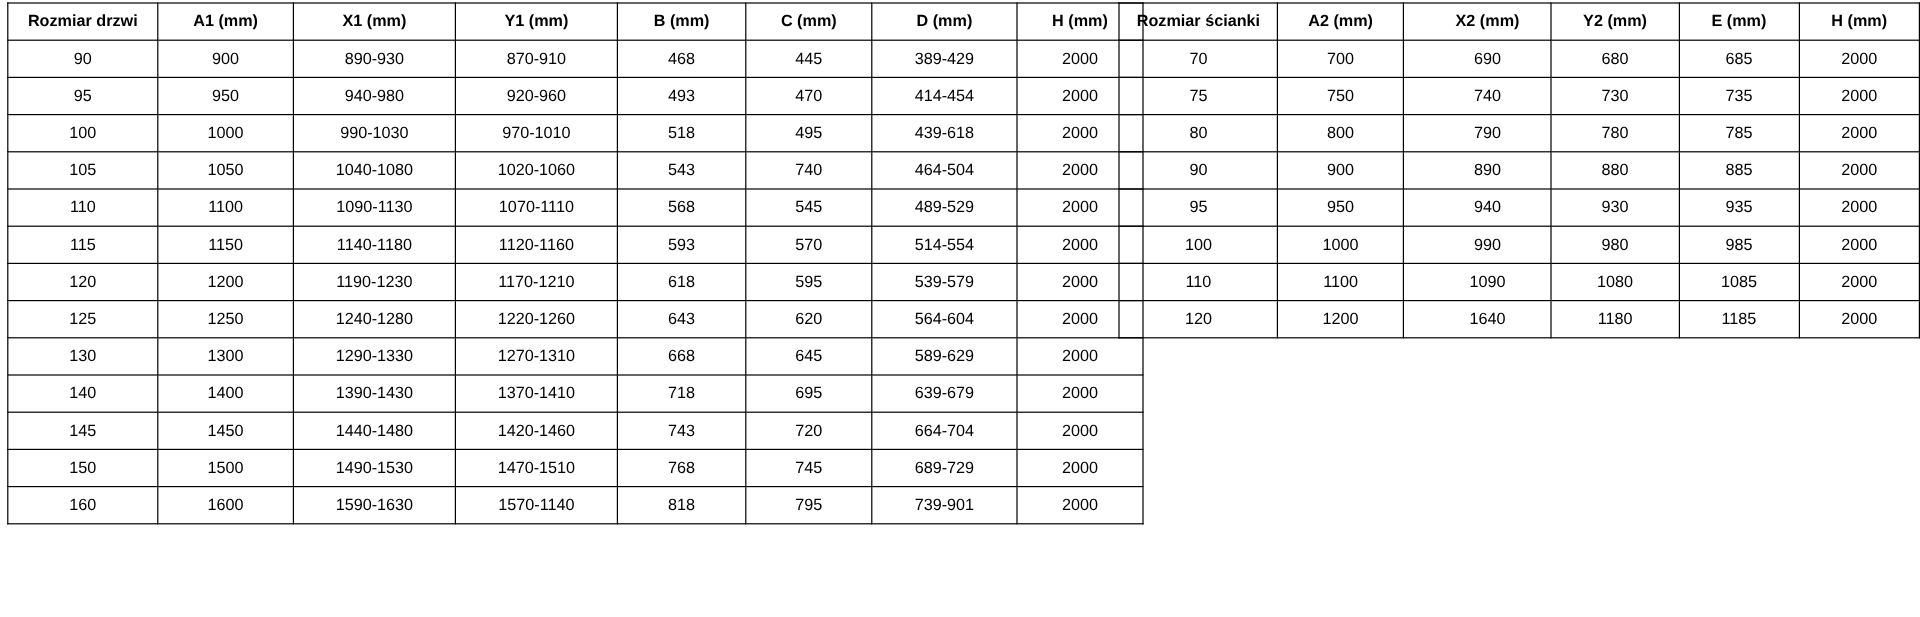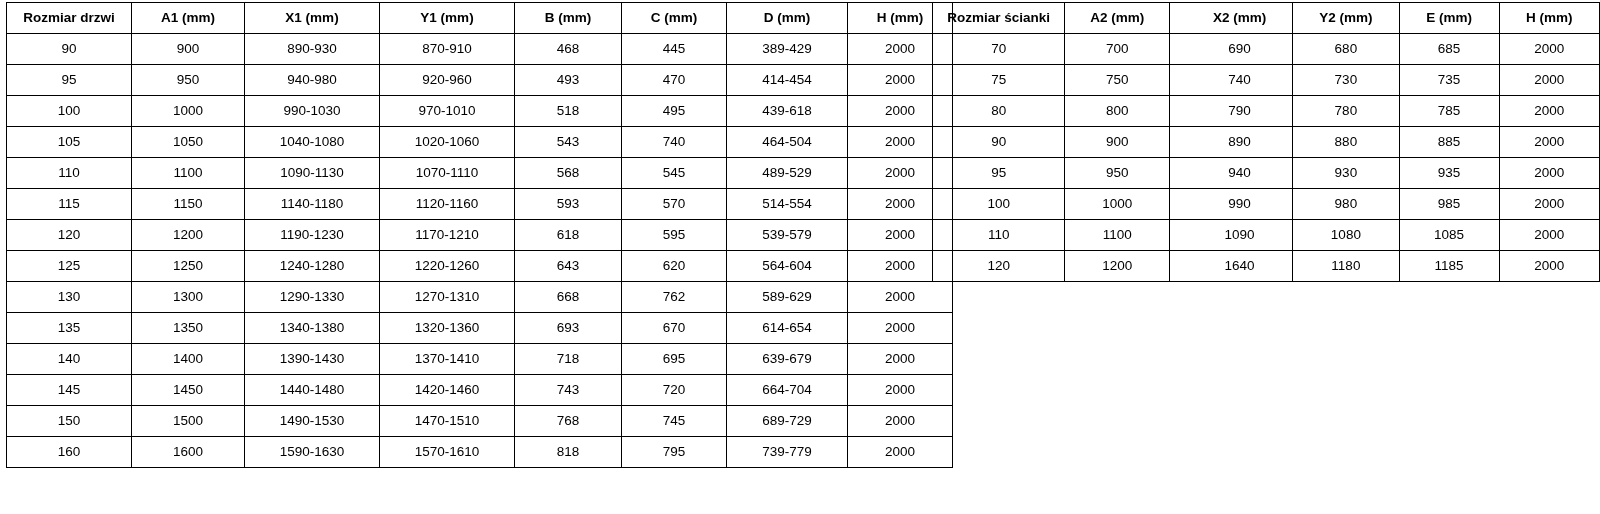--- a/index.html
+++ b/index.html
@@ -167,32 +167,22 @@
             <td>620</td>
             <td>564-604</td>
             <td>2000</td>
           </tr>
           <tr>
             <td>130</td>
             <td>1300</td>
             <td>1290-1330</td>
             <td>1270-1310</td>
             <td>668</td>
-            <td>762</td>
+            <td>645</td>
             <td>589-629</td>
-            <td>2000</td>
-          </tr>
-          <tr>
-            <td>135</td>
-            <td>1350</td>
-            <td>1340-1380</td>
-            <td>1320-1360</td>
-            <td>693</td>
-            <td>670</td>
-            <td>614-654</td>
             <td>2000</td>
           </tr>
           <tr>
             <td>140</td>
             <td>1400</td>
             <td>1390-1430</td>
             <td>1370-1410</td>
             <td>718</td>
             <td>695</td>
             <td>639-679</td>
@@ -215,24 +205,24 @@
             <td>1470-1510</td>
             <td>768</td>
             <td>745</td>
             <td>689-729</td>
             <td>2000</td>
           </tr>
           <tr>
             <td>160</td>
             <td>1600</td>
             <td>1590-1630</td>
-            <td>1570-1610</td>
+            <td>1570-1140</td>
             <td>818</td>
             <td>795</td>
-            <td>739-779</td>
+            <td>739-901</td>
             <td>2000</td>
           </tr>
         </tbody>
     </table>
   </div>
 
   <div class="table-wrap" id="walls-table-wrap">
     <table id="walls-table">
       <thead>
         <tr>

